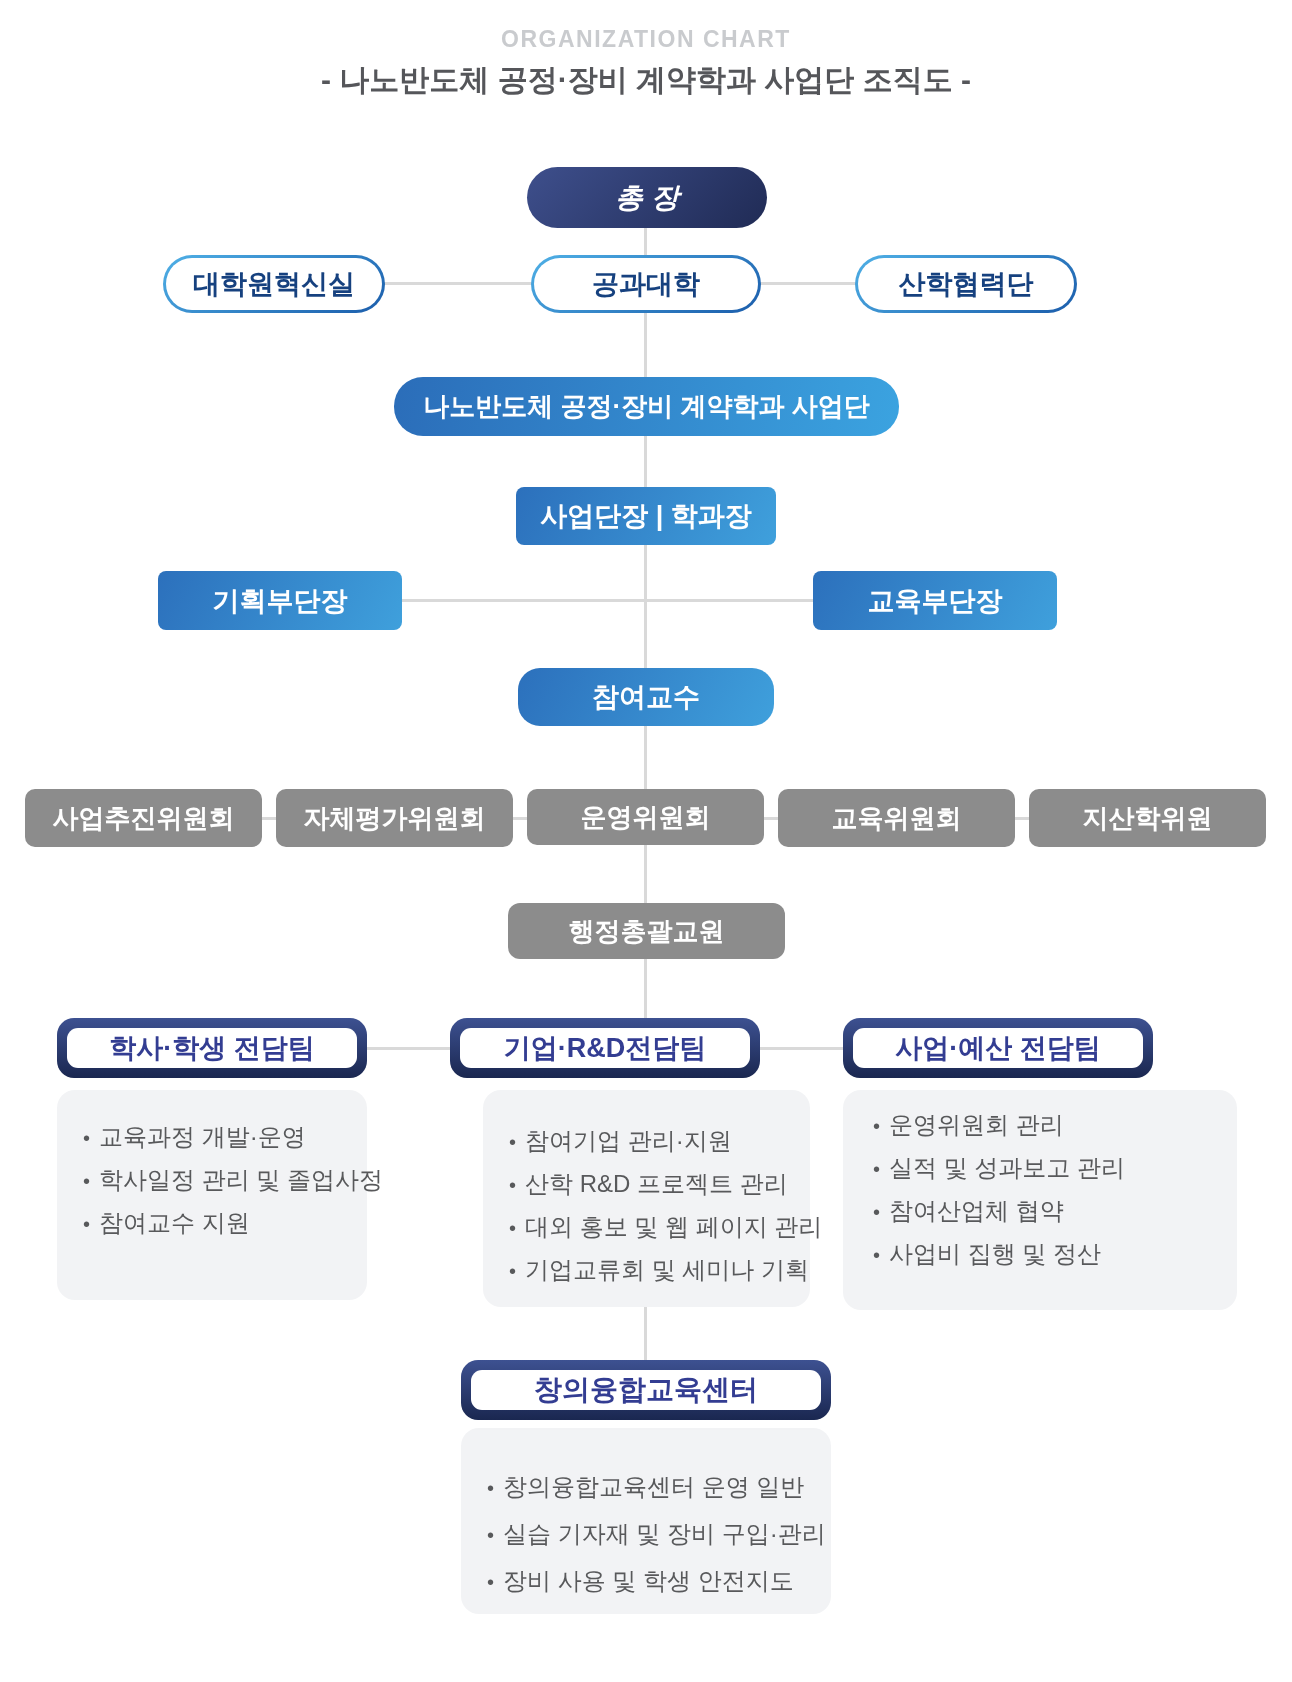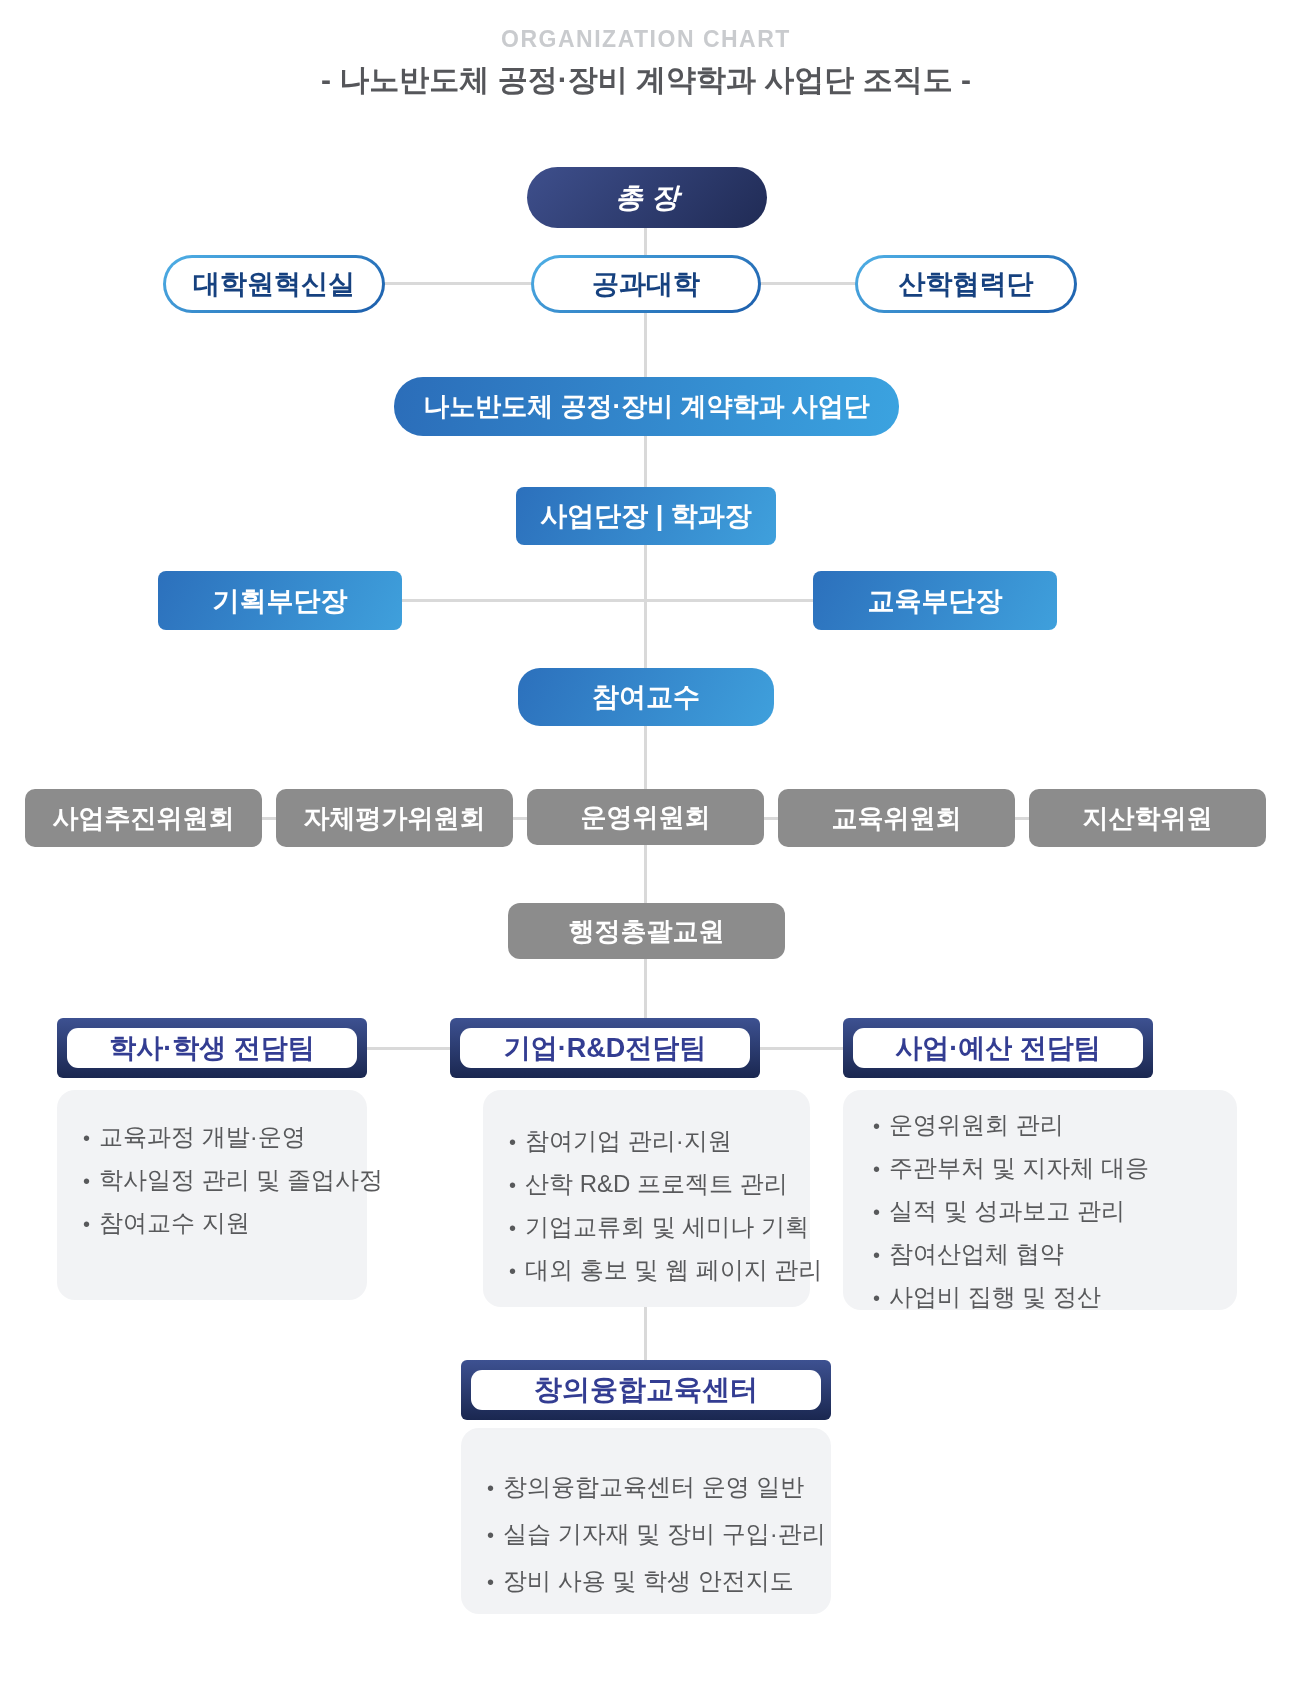--- a/index.html
+++ b/index.html
@@ -22,21 +22,21 @@
   .pill-outline .inner{width:100%;height:100%;background:#ffffff;border-radius:26px;
                 color:#16417f;font-weight:700;font-size:27px;white-space:nowrap;}
   
   .box-blue{background:linear-gradient(118deg,#2c70bc 0%,#3fa0dc 100%);border-radius:8px;
             color:#ffffff;font-weight:700;font-size:27px;z-index:2;white-space:nowrap;}
   .box-blue.bar{border-radius:29px;font-size:26px;background:linear-gradient(100deg,#2b6db9 0%,#3ba3e0 100%);}
   
   .box-gray{background:#8c8c8c;border-radius:10px;color:#ffffff;font-weight:700;font-size:26px;
             z-index:2;white-space:nowrap;}
   
-  .team-outline{background:linear-gradient(180deg,#3d5191 0%,#1a2750 100%);border-radius:6px;
+  .team-outline{background:linear-gradient(180deg,#3d5191 0%,#1a2750 100%);border-radius:17px;
                 padding:10px;z-index:2;box-sizing:border-box;}
   .team-outline .inner{width:100%;height:100%;background:#ffffff;border-radius:11px;
                 color:#333d92;font-weight:700;font-size:27px;white-space:nowrap;}
   
   .panel{position:absolute;background:#f2f3f5;border-radius:18px;z-index:1;box-sizing:border-box;}
   .panel ul{list-style:none;margin:0;padding:0;}
   .panel li{font-size:24px;line-height:42px;color:#58595b;white-space:nowrap;}
   .panel li::before{content:"•";margin-right:9px;font-size:20px;color:#58595b;}
   .panel.tall li{line-height:46px;}
 </style>
@@ -102,28 +102,27 @@
   <ul>
     <li>교육과정 개발·운영</li>
     <li>학사일정 관리 및 졸업사정</li>
     <li>참여교수 지원</li>
   </ul>
 </div>
 <div class="panel" style="left:483px;top:1090px;width:327px;height:217px;padding:30px 0 0 26px;">
   <ul>
     <li>참여기업 관리·지원</li>
     <li>산학 R&amp;D 프로젝트 관리</li>
+    <li>대외 홍보 및 웹 페이지 관리</li>
     <li>기업교류회 및 세미나 기획</li>
-    <li>대외 홍보 및 웹 페이지 관리</li>
   </ul>
 </div>
 <div class="panel" style="left:843px;top:1090px;width:394px;height:220px;padding:14px 0 0 30px;">
   <ul>
     <li>운영위원회 관리</li>
-    <li>주관부처 및 지자체 대응</li>
     <li>실적 및 성과보고 관리</li>
     <li>참여산업체 협약</li>
     <li>사업비 집행 및 정산</li>
   </ul>
 </div>
 
 <div class="abs team-outline" style="left:461px;top:1360px;width:370px;height:60px;">
   <div class="inner center-text" style="font-size:28px;">창의융합교육센터</div>
 </div>
 <div class="panel tall" style="left:461px;top:1428px;width:370px;height:186px;padding:36px 0 0 26px;">

